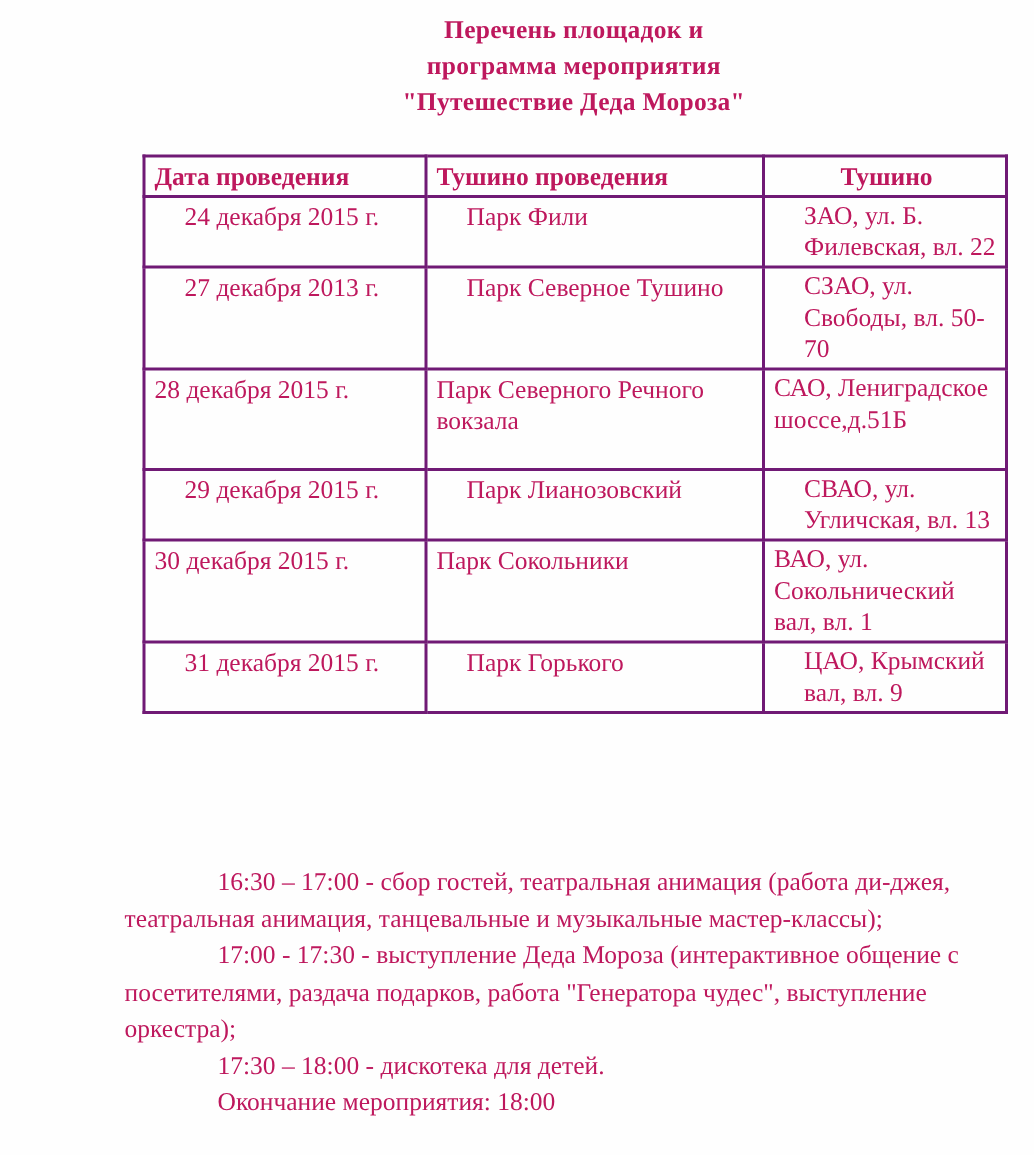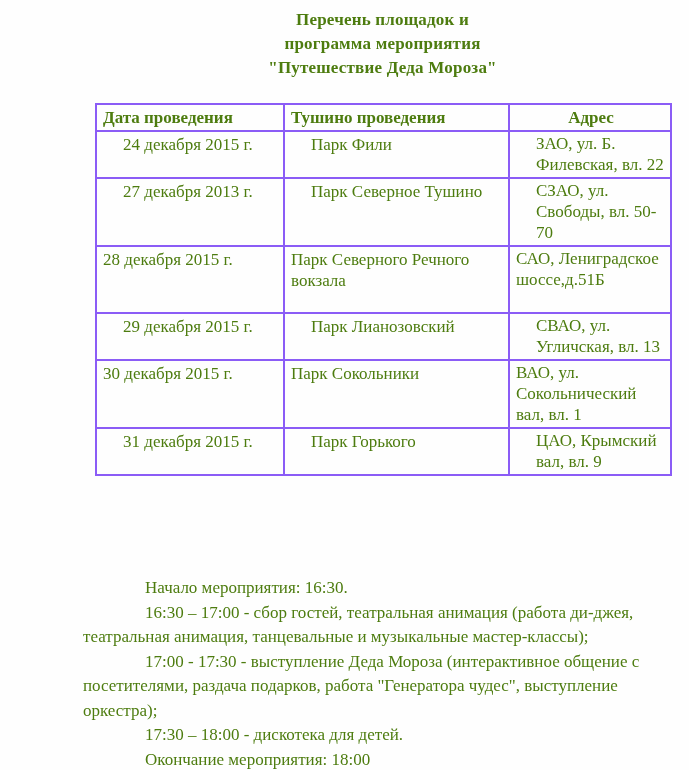--- a/index.html
+++ b/index.html
@@ -6,21 +6,21 @@
     margin: 0;
     padding: 0;
     background: #ffffff;
   }
   .page {
     position: relative;
     width: 689px;
     height: 770px;
     background: #fefefe;
     font-family: "Liberation Serif", "DejaVu Serif", serif;
-    color: #4d7c0f;
+    color: #be185d;
     overflow: hidden;
   }
   .doc-title {
     margin: 8px auto 0 95px;
     width: 575px;
     text-align: center;
     font-weight: bold;
     font-size: 17px;
     line-height: 24px;
     letter-spacing: 0.2px;
@@ -32,21 +32,21 @@
     width: 575px;
     border-collapse: collapse;
     table-layout: fixed;
     font-size: 17px;
     line-height: 21px;
   }
   table.schedule col.c-date  { width: 188px; }
   table.schedule col.c-place { width: 225px; }
   table.schedule col.c-addr  { width: 162px; }
   table.schedule th, table.schedule td {
-    border: 2px solid #8b5cf6;
+    border: 2px solid #701a75;
     padding: 1px 4px 2px 6px;
     vertical-align: top;
     text-align: left;
     word-wrap: break-word;
   }
   table.schedule th {
     font-weight: bold;
     padding-top: 2px;
     padding-bottom: 2px;
   }
@@ -81,21 +81,21 @@
   <table class="schedule">
     <colgroup>
       <col class="c-date">
       <col class="c-place">
       <col class="c-addr">
     </colgroup>
     <thead>
       <tr>
         <th>Дата проведения</th>
         <th>Тушино проведения</th>
-        <th class="addr-head">Адрес</th>
+        <th class="addr-head">Тушино</th>
       </tr>
     </thead>
     <tbody>
         <tr class="r-short">
           <td class="cell-date">24 декабря 2015 г.</td>
           <td class="cell-place">Парк Фили</td>
           <td class="cell-address">ЗАО, ул. Б. Филевская, вл. 22</td>
         </tr>
         <tr class="r-short">
           <td class="cell-date">27 декабря 2013 г.</td>
@@ -119,20 +119,19 @@
         </tr>
         <tr class="r-short">
           <td class="cell-date">31 декабря 2015 г.</td>
           <td class="cell-place">Парк Горького</td>
           <td class="cell-address">ЦАО, Крымский вал, вл. 9</td>
         </tr>
       </tbody>
   </table>
 
   <div class="program">
-      <p>Начало мероприятия: 16:30.</p>
       <p>16:30 – 17:00 - сбор гостей, театральная анимация (работа ди-джея, театральная анимация, танцевальные и музыкальные мастер-классы);</p>
       <p>17:00 - 17:30 -  выступление Деда Мороза (интерактивное общение с посетителями, раздача подарков, работа "Генератора чудес", выступление оркестра);</p>
       <p>17:30 – 18:00 - дискотека для детей.</p>
       <p>Окончание мероприятия: 18:00</p>
     </div>
 
 </div>
 
 </body></html>

